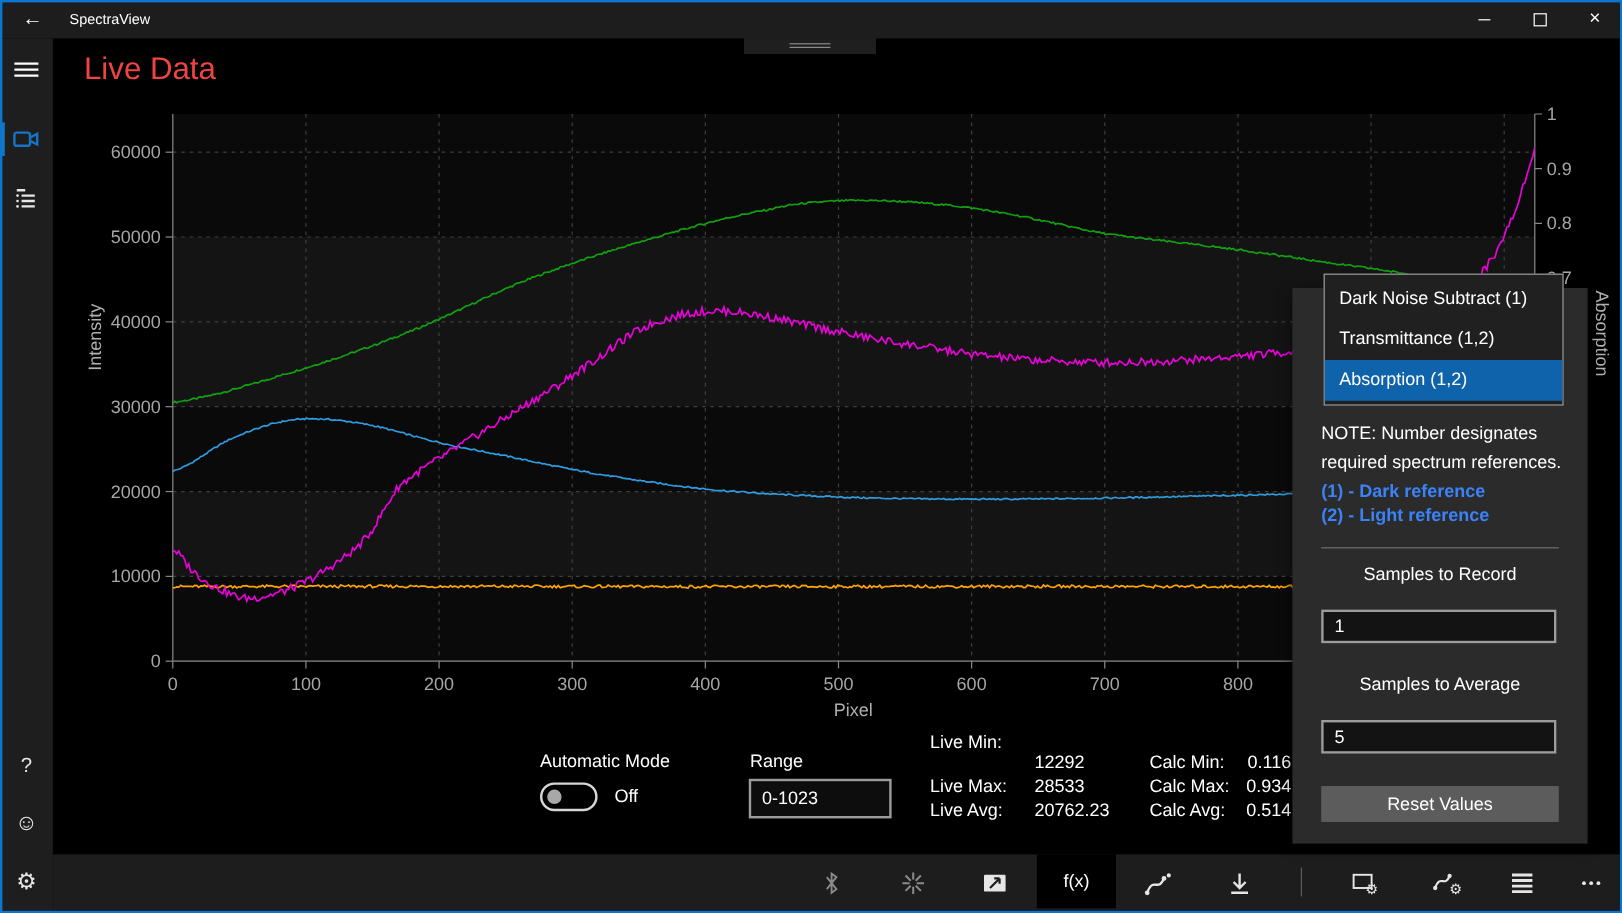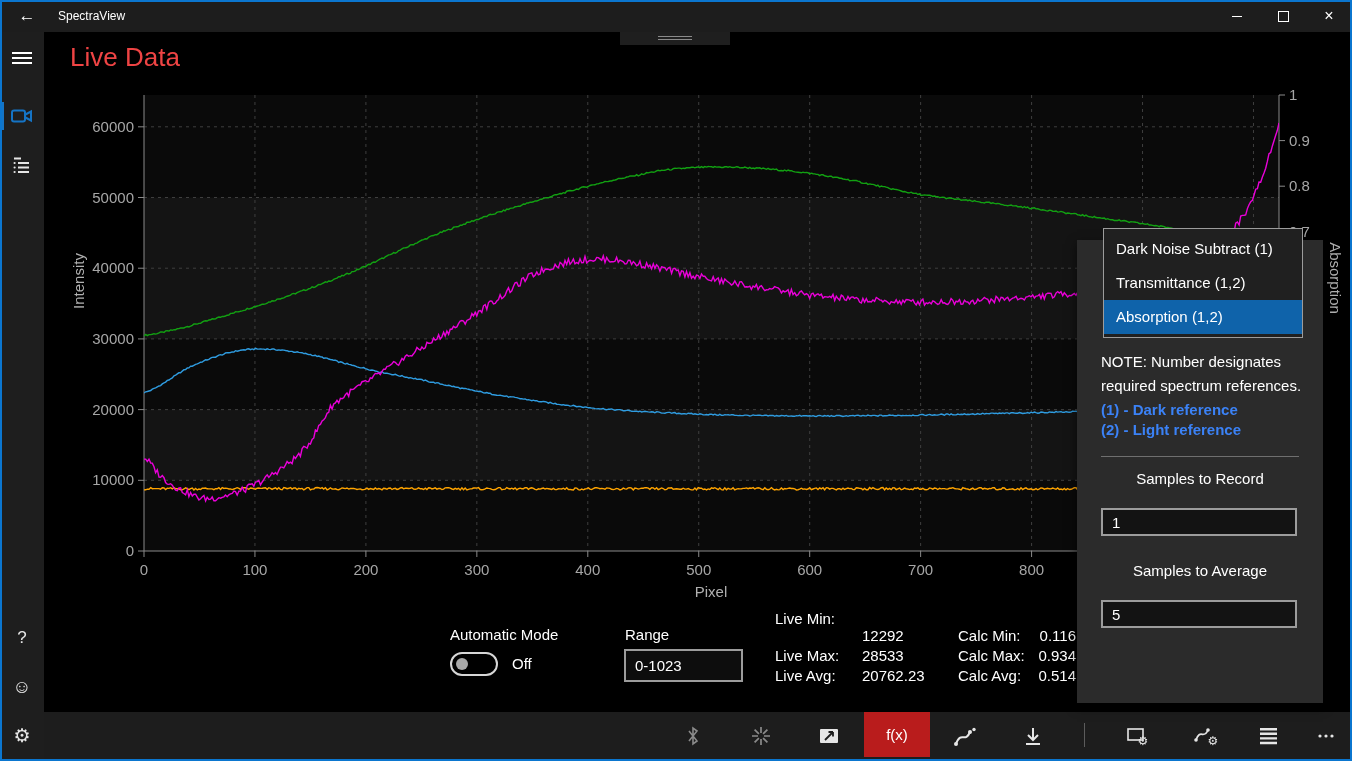--- a/index.html
+++ b/index.html
@@ -37,21 +37,21 @@
   #toggle-state{position:absolute;left:512px;top:655px;font-size:15px;z-index:2;}
   #range-label{position:absolute;left:625px;top:626px;font-size:15px;z-index:2;}
   #range-input{position:absolute;left:624px;top:649px;width:106px;height:29px;background:#0d0d0d;border:2px solid #9c9c9c;
      color:#fff;font-size:15px;padding:0 0 0 9px;font-family:"Liberation Sans",sans-serif;z-index:2;}
   .stat-label{position:absolute;font-size:15px;z-index:2;}
   .stat-value{position:absolute;font-size:15px;z-index:2;}
   .sv-right{text-align:right;width:48px;}
   
   #toolbar{position:absolute;left:44px;top:712px;width:1308px;height:47px;background:#1d1d1d;z-index:10;}
   .tb-icon{position:absolute;top:8px;width:32px;height:32px;display:flex;align-items:center;justify-content:center;}
-  #fx-btn{position:absolute;left:820px;top:0;width:66px;height:45px;background:#b91c1c;
+  #fx-btn{position:absolute;left:820px;top:0;width:66px;height:45px;background:#000000;
      display:flex;align-items:center;justify-content:center;font-size:15px;color:#fff;}
   #tb-sep{position:absolute;left:1040px;top:11px;width:1px;height:24px;background:#5c5c5c;}
   
   #flyout{position:absolute;left:1077px;top:240px;width:246px;height:463px;background:#2b2b2b;z-index:30;box-shadow:0 4px 10px rgba(0,0,0,.6);}
   #flyout-note{position:absolute;left:24px;top:110px;width:202px;font-size:15px;line-height:24px;color:#fff;}
   .flyout-ref{position:absolute;left:24px;font-size:15px;color:#3b82f6;font-weight:bold;}
   #ref1{top:161px;} #ref2{top:181px;}
   #flyout-divider{position:absolute;left:24px;top:216px;width:198px;height:1px;background:#6f6f6f;}
   .flyout-label{position:absolute;left:0;width:246px;text-align:center;font-size:15px;color:#fff;}
   #rec-label{top:230px;} #avg-label{top:322px;}
@@ -293,20 +293,21 @@
 
   <div id="flyout">
     <div id="flyout-note">NOTE: Number designates required spectrum references.</div>
     <div class="flyout-ref" id="ref1">(1) - Dark reference</div>
     <div class="flyout-ref" id="ref2">(2) - Light reference</div>
     <div id="flyout-divider"></div>
     <div class="flyout-label" id="rec-label">Samples to Record</div>
     <input class="flyout-input" id="rec-input" value="1" style="">
     <div class="flyout-label" id="avg-label">Samples to Average</div>
     <input class="flyout-input" id="avg-input" value="5" style="">
+    <div id="reset-btn">Reset Values</div>
   </div>
 
   <div id="listbox">
     <div class="lb-item">Dark Noise Subtract (1)</div>
     <div class="lb-item">Transmittance (1,2)</div>
     <div class="lb-item selected">Absorption (1,2)</div>
   </div>
 
   <div id="winborder"></div>
 </div>

